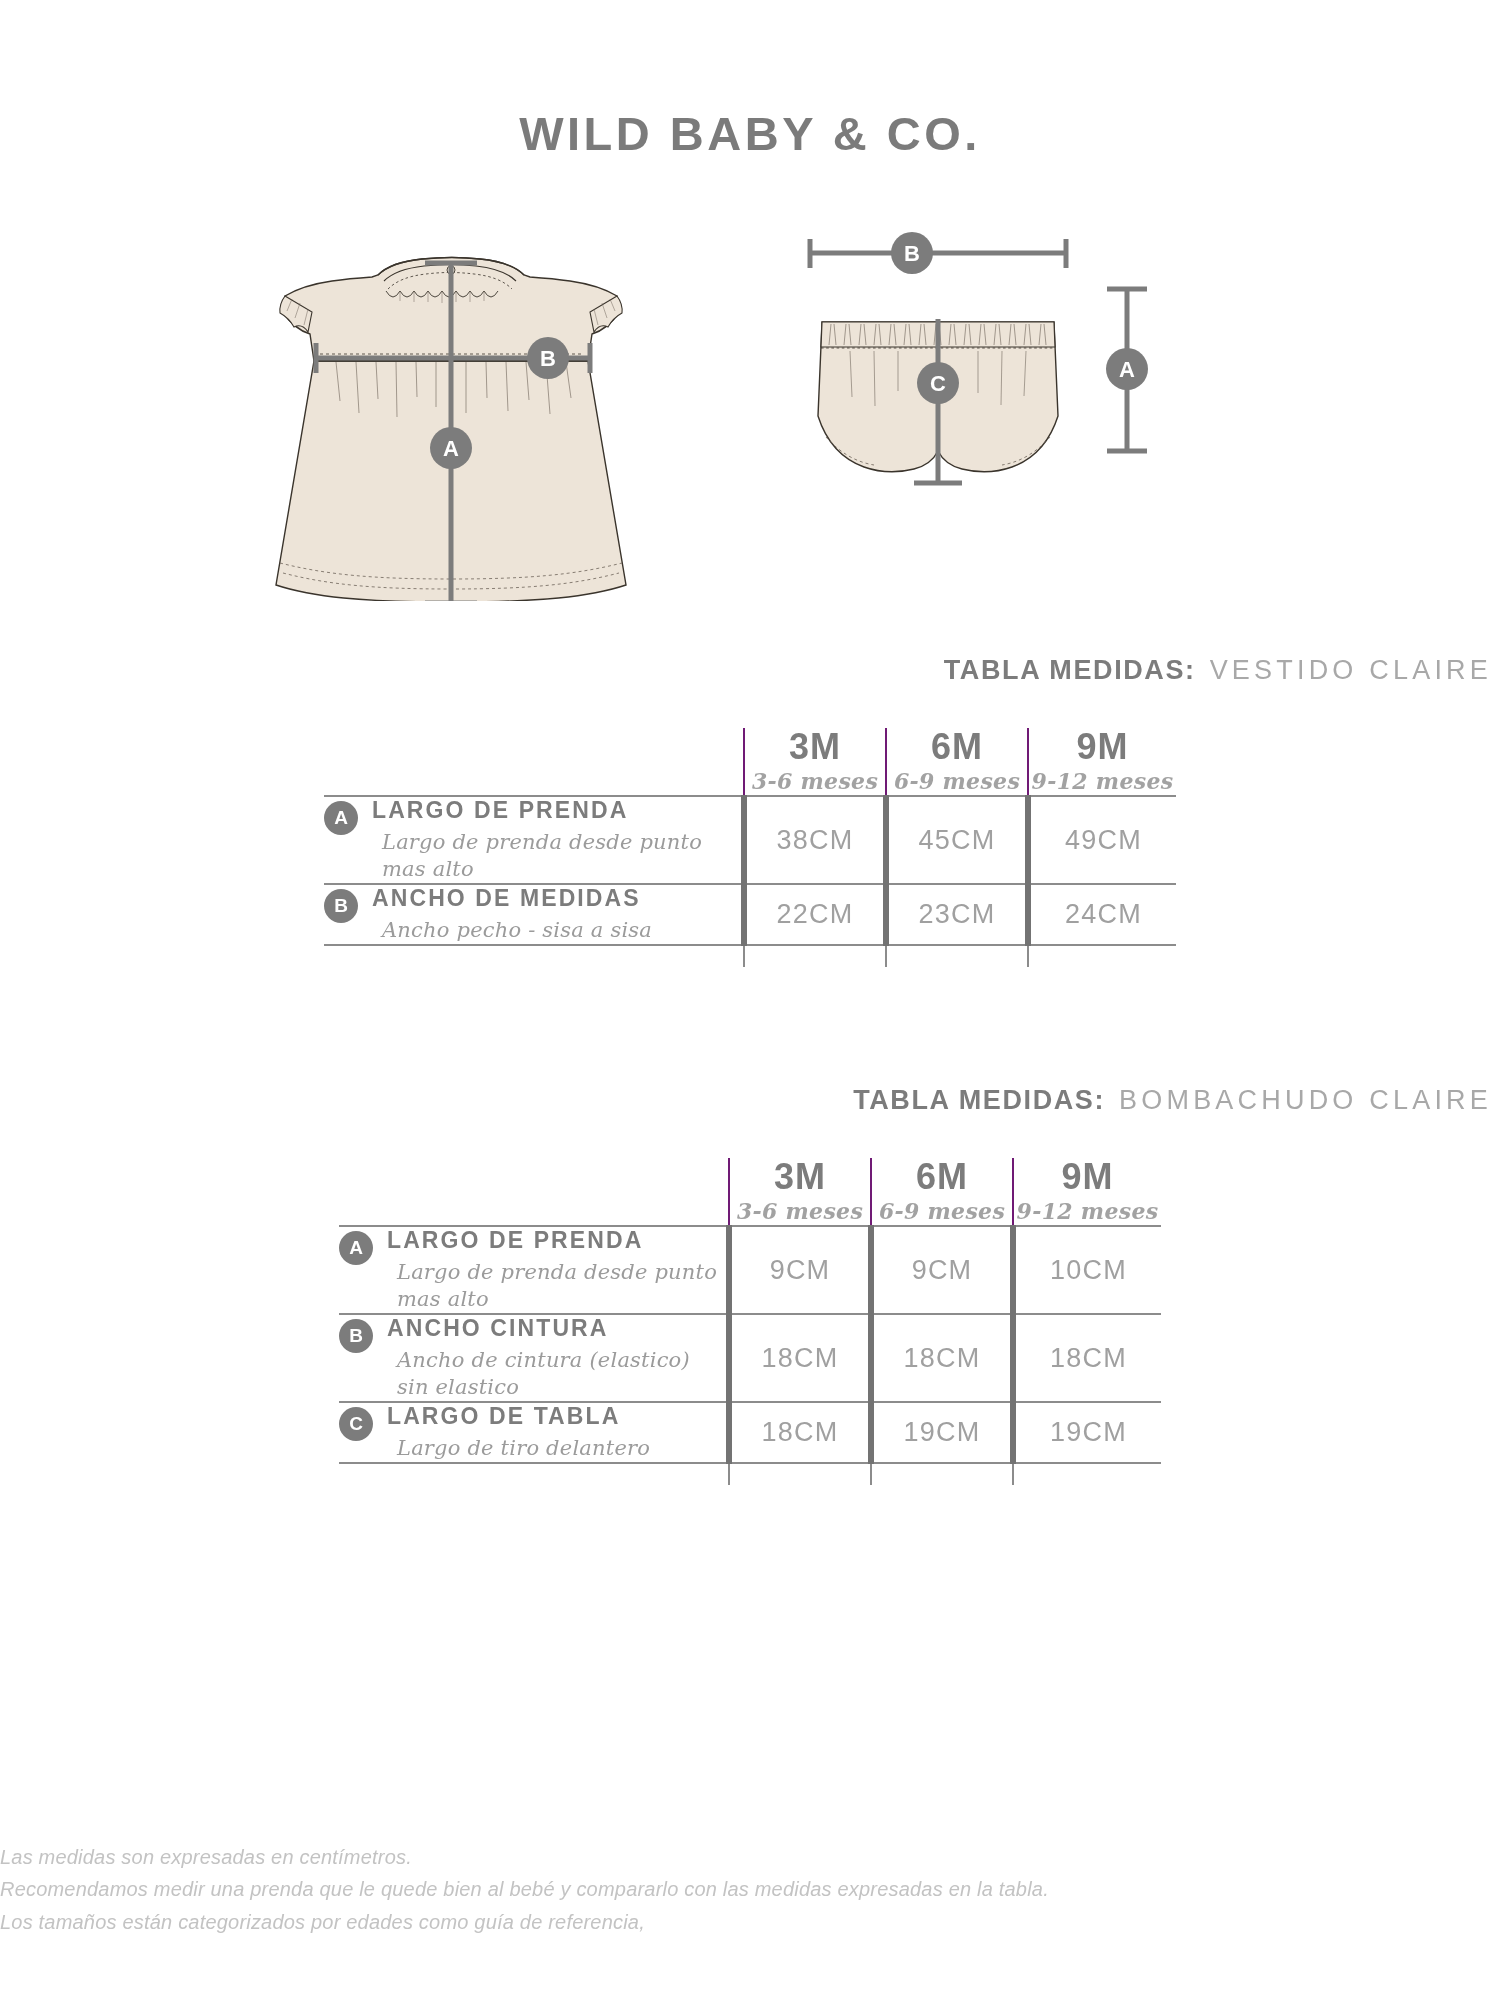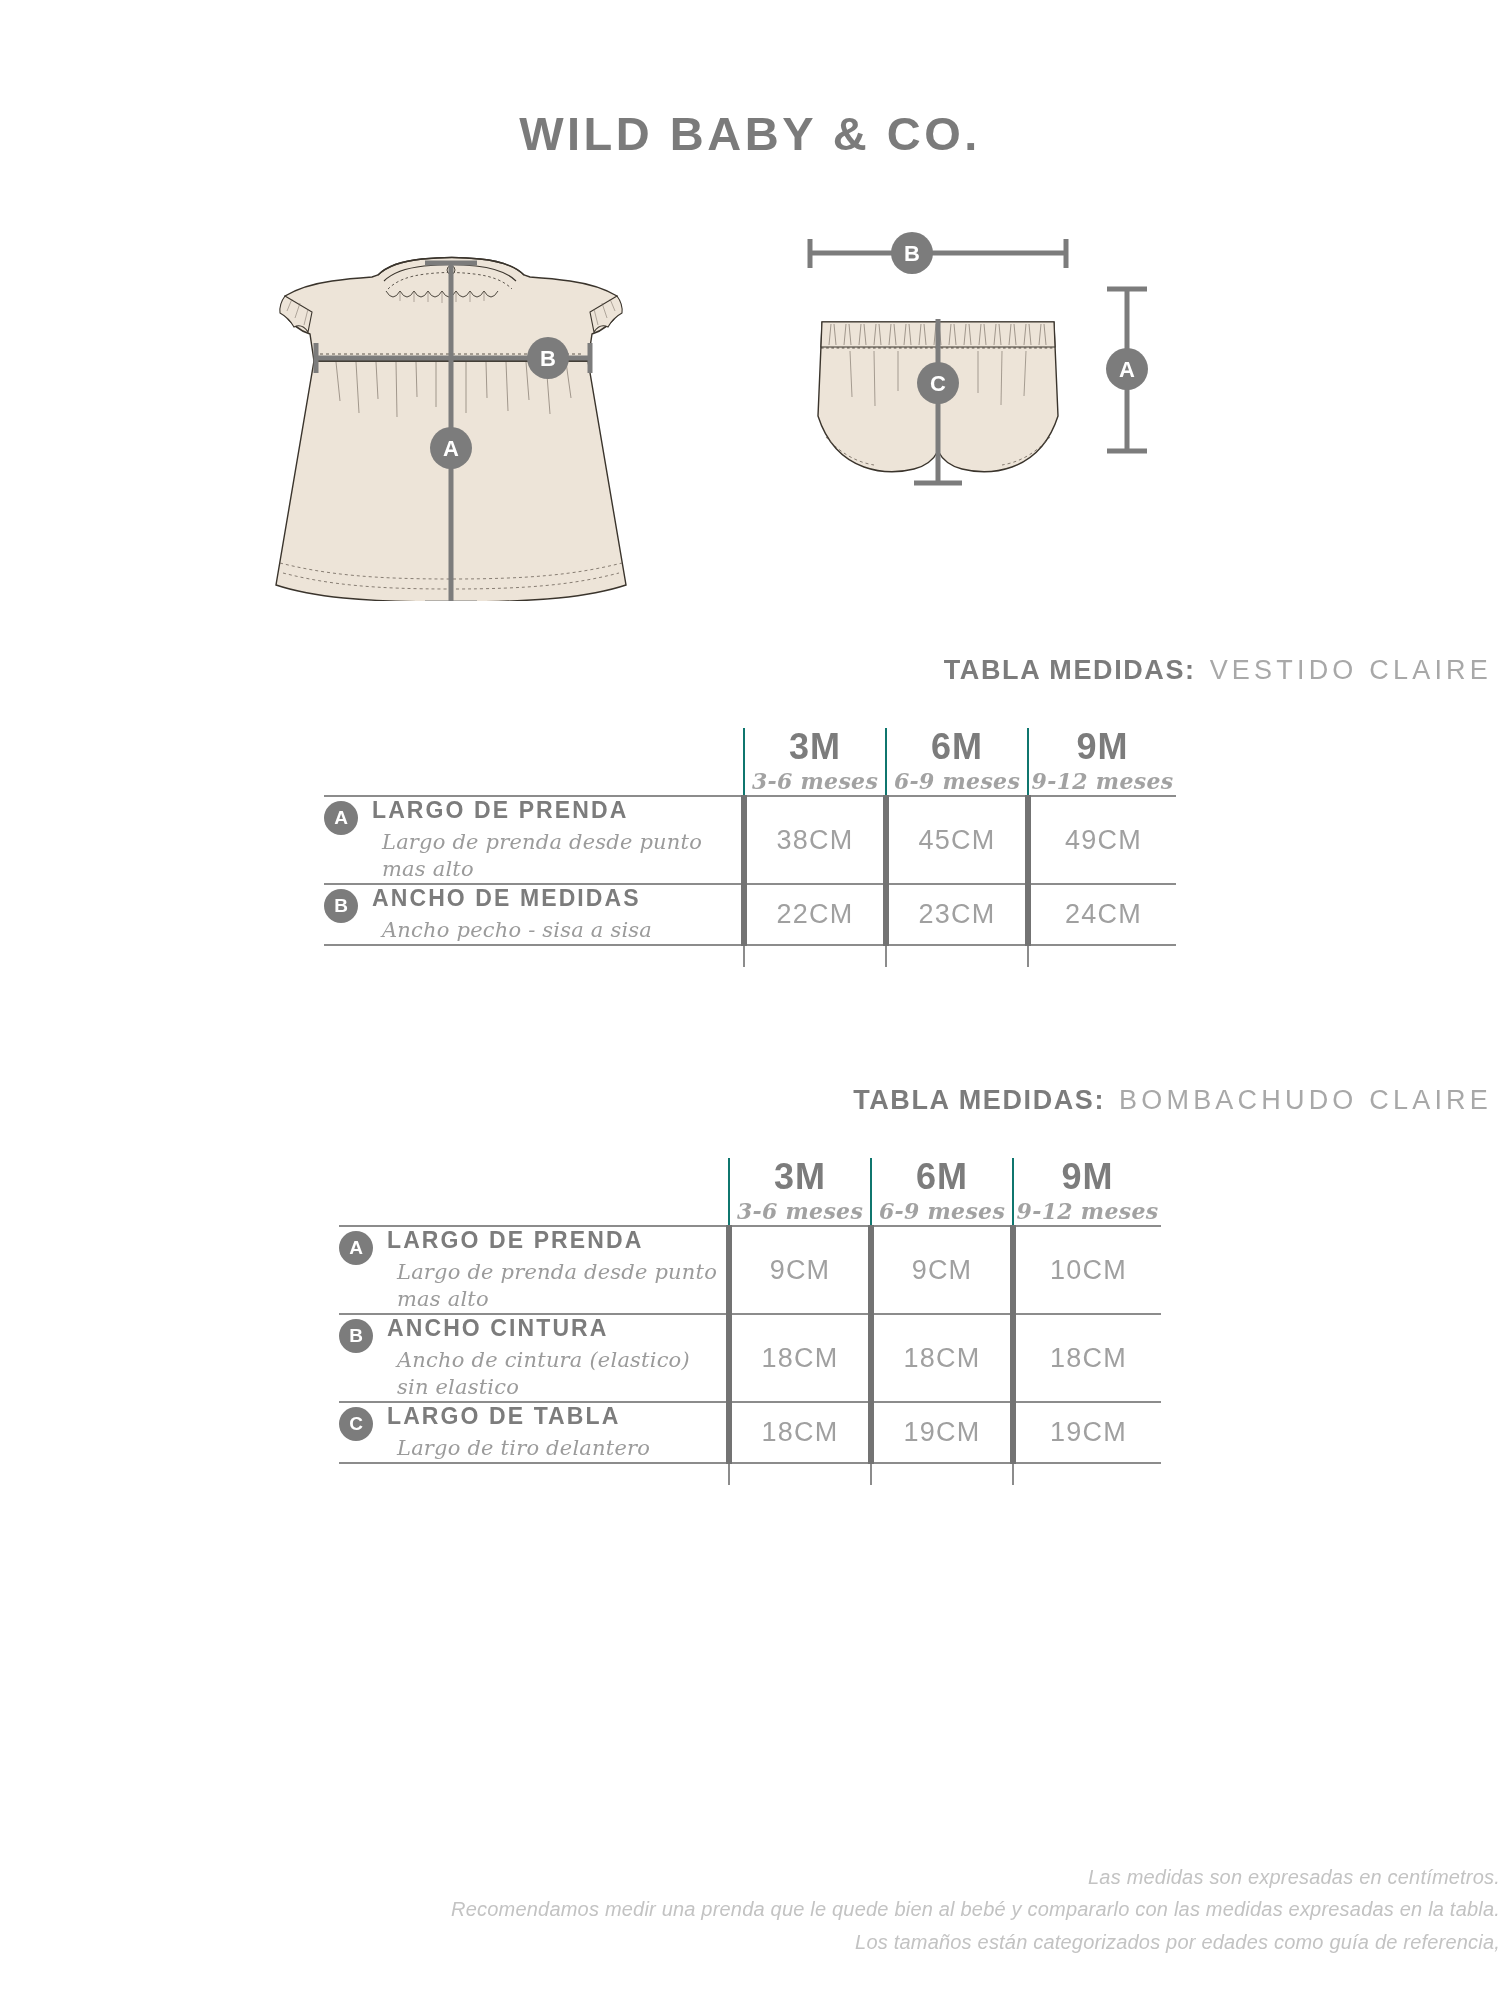--- a/index.html
+++ b/index.html
@@ -70,21 +70,21 @@
   table.size-table td, table.size-table th {
     padding: 0;
     vertical-align: middle;
   }
 
   
   .hdr-blank { border: none; }
 
   .hdr-size {
     text-align: center;
-    border-left: 2px solid #0f766e;
+    border-left: 2px solid #701a75;
     padding: 4px 6px 8px 6px;
   }
   .hdr-size.last { border-right: none; }
 
   .hdr-size .size-main {
     display: block;
     font-size: 36px;
     font-weight: bold;
     color: #7c7c7c;
     letter-spacing: 1px;
@@ -161,22 +161,22 @@
   .tail-value {
     border-top: 2px solid #8c8c8c;
     border-left: 2px solid #8c8c8c;
     height: 22px;
   }
 
   
   .footer {
     position: absolute;
     left: 0; right: 0;
-    bottom: 42px;
-    text-align: right;
+    bottom: 62px;
+    text-align: left;
   }
   .footer p {
     font-size: 20px;
     font-style: italic;
     color: #c3c3c3;
     line-height: 1.62;
     letter-spacing: 0.2px;
     font-family: "Liberation Sans", sans-serif;
   }
 </style>

